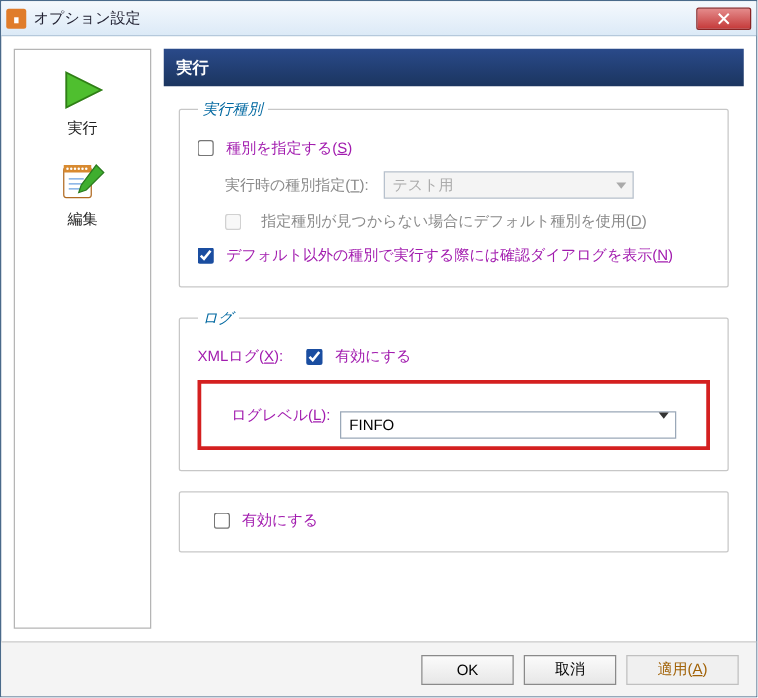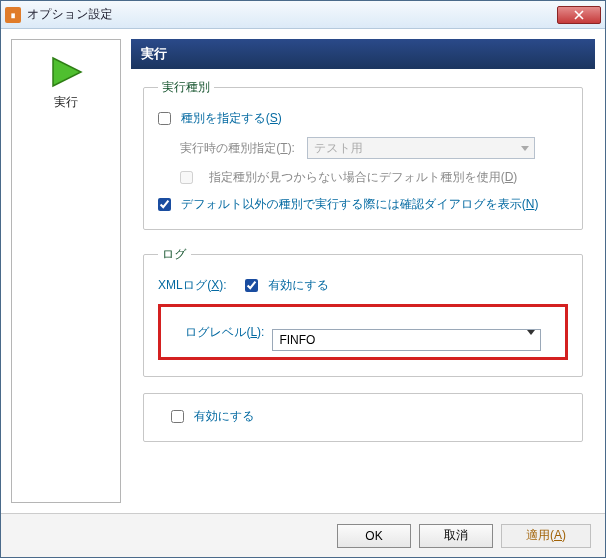--- a/index.html
+++ b/index.html
@@ -85,28 +85,29 @@
     flex-direction:column;
     gap: 16px;
   }
   fieldset {
     border: 1px solid #c7c7c7;
     border-radius: 2px;
     padding: 14px 14px 16px;
     margin:0;
   }
   legend {
-    color: #14532d;
+    color: #0369a1;
     padding: 0 4px;
     font-size: 12px;
+    font-style: italic;
   }
   .row { display:flex; align-items:center; margin-bottom:10px; gap:6px; flex-wrap:wrap;}
   .row:last-child { margin-bottom:0; }
   .indent { padding-left: 22px; gap: 12px; }
-  label { color:#0369a1; }
+  label { color:#a21caf; }
   label.disabled, .disabled { color:#8a8a8a; }
   input[type="checkbox"] {
     width:13px;height:13px;margin:0 4px 0 0;
     accent-color:#1a4da0;
     vertical-align:middle;
   }
   select, .select-like {
     border:1px solid #9aa8b8;
     height: 22px;
     padding: 2px 20px 2px 6px;
@@ -175,40 +176,59 @@
   <div class="body">
     <div class="sidebar">
       <div class="side-item selected">
         <div class="icon-box">
           <svg width="38" height="32" viewBox="0 0 38 32">
               <polygon points="6,2 34,16 6,30" fill="#4fbf2f" stroke="#2f7f16" stroke-width="1.5"></polygon>
             </svg>
         </div>
         <div class="label">実行</div>
       </div>
+      <div class="side-item">
+        <div class="icon-box">
+          <svg width="38" height="34" viewBox="0 0 38 34">
+            <rect x="4" y="6" width="22" height="24" rx="2" fill="#fff" stroke="#b06a20"></rect>
+            <rect x="4" y="4" width="22" height="6" fill="#d88a30"></rect>
+            <circle cx="7" cy="7" r="1" fill="#fff"></circle>
+              <circle cx="10" cy="7" r="1" fill="#fff"></circle>
+              <circle cx="13" cy="7" r="1" fill="#fff"></circle>
+              <circle cx="16" cy="7" r="1" fill="#fff"></circle>
+              <circle cx="19" cy="7" r="1" fill="#fff"></circle>
+              <circle cx="22" cy="7" r="1" fill="#fff"></circle>
+            <line x1="8" y1="15" x2="20" y2="15" stroke="#6aa0e0"></line>
+            <line x1="8" y1="19" x2="20" y2="19" stroke="#6aa0e0"></line>
+            <line x1="8" y1="23" x2="20" y2="23" stroke="#6aa0e0"></line>
+            <polygon points="30,4 36,10 22,24 16,26 18,20" fill="#3fae2f" stroke="#2a7a1e"></polygon>
+          </svg>
+        </div>
+        <div class="label">編集</div>
+      </div>
     </div>
 
     <div class="main">
       <div class="main-header">実行</div>
       <div class="main-content">
 
         <fieldset>
           <legend>実行種別</legend>
           <div class="row">
             <input type="checkbox" style="">
             <label>
               <span>種別を指定する(</span><u>S</u><span>)</span>
             </label>
           </div>
           <div class="row indent">
             <label class="disabled">
               <span>実行時の種別指定(</span><u>T</u><span>):</span>
             </label>
             <span class="select-wrap disabled">
-              <select disabled="" style="width:228px">
+              <select disabled="" style="width:200px">
                 <option>テスト用</option>
               </select>
             </span>
           </div>
           <div class="row indent">
             <input type="checkbox" disabled="" style="">
             <label class="disabled">
               <span>指定種別が見つからない場合にデフォルト種別を使用(</span><u>D</u><span>)</span>
             </label>
           </div>

